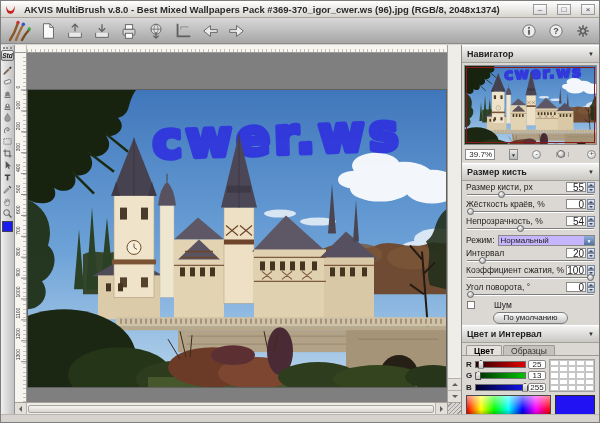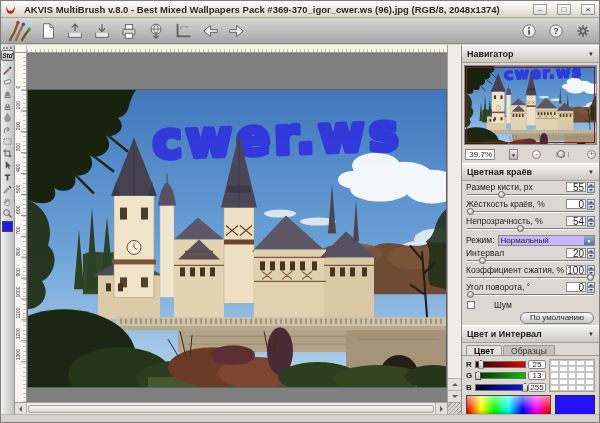--- a/index.html
+++ b/index.html
@@ -99,21 +99,21 @@
     border-top:1px solid #7e7e7e;border-bottom:1px solid #fff}
   .knob{position:absolute;top:-1px;width:7px;height:7px;margin-left:-3px;border-radius:50%;
     background:radial-gradient(circle at 35% 30%,#fdfdfd,#9e9e9e);border:1px solid #676767}
   .moderow{flex:none;display:flex;align-items:center;gap:3px;padding:1px 4px;height:14px}
   .combo{flex:1;height:11px;background:#c4b5fd;border:1px solid #8a8a8a;display:flex;align-items:center}
   .combo .cval{flex:1;padding-left:2px;font-size:8px;line-height:9px}
   .combo .cbtn{width:10px;align-self:stretch;background:linear-gradient(#8fb0dc,#53719f);
     color:#fff;font-size:5px;text-align:center;line-height:10px}
   .noiserow{flex:none;display:flex;align-items:center;gap:19px;padding:1px 5px;height:11px}
   .cb{width:8px;height:8px;background:#fff;border:1px solid #7a7a7a}
-  .defrow{flex:none;display:flex;justify-content:flex-end;padding:2px 5px 1px}
+  .defrow{flex:none;display:flex;justify-content:center;padding:2px 5px 1px}
   .defbtn{height:12px;border:1px solid #7d7d7d;border-radius:6px;background:linear-gradient(#fbfbfb,#c6c6c6);
     font-size:8px;padding:0 9px;line-height:10px}
   
   .tabs{flex:none;display:flex;padding:2px 4px 0;border-bottom:1px solid #9a9a9a;height:13px}
   .tab{padding:0 7px;font-size:8.5px;line-height:10px;border:1px solid #9a9a9a;border-bottom:none;
     border-radius:2px 2px 0 0;background:#c5c2bd;margin-right:1px;color:#333}
   .tab.active{background:#e4e1dc;font-weight:bold;color:#000}
   .colorbody{flex:none;display:flex;padding:3px 4px 2px;gap:3px}
   .channels{flex:1;display:flex;flex-direction:column;justify-content:space-between}
   .chrow{display:flex;align-items:center;height:10px;gap:2px}
@@ -569,21 +569,21 @@
         <span class="ddbtn">▼</span>
         <span class="circbtn">-</span>
         <span class="navslider">
           <span class="ticks"></span>
           <span class="sknob" id="nav-knob" style="left: 35%;"></span>
         </span>
         <span class="circbtn">+</span>
       </div>
 
       <div class="phead">
-        <span>Цветная краёв</span>
+        <span>Размер кисть</span>
         <span class="tri">▼</span>
       </div>
       <div id="params-a">
           <div class="prow">
             <div class="plabelrow">
               <span class="plabel">Размер кисти, px</span>
               <span class="spin">
                 <span class="spinval">55</span>
                 <span class="spinbtns">
                   <i class="sup"></i>

